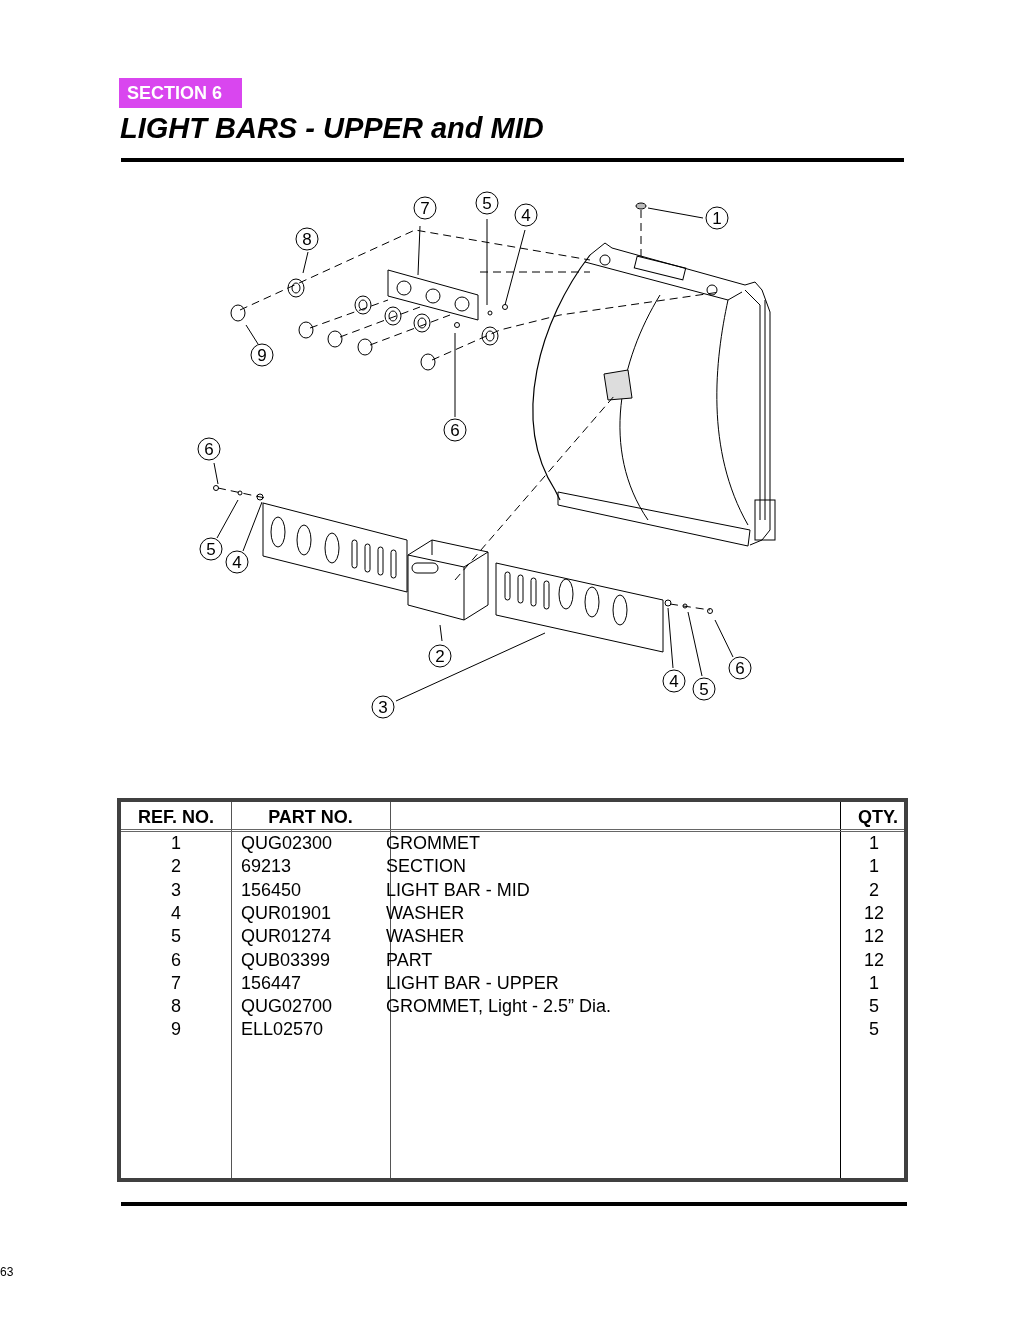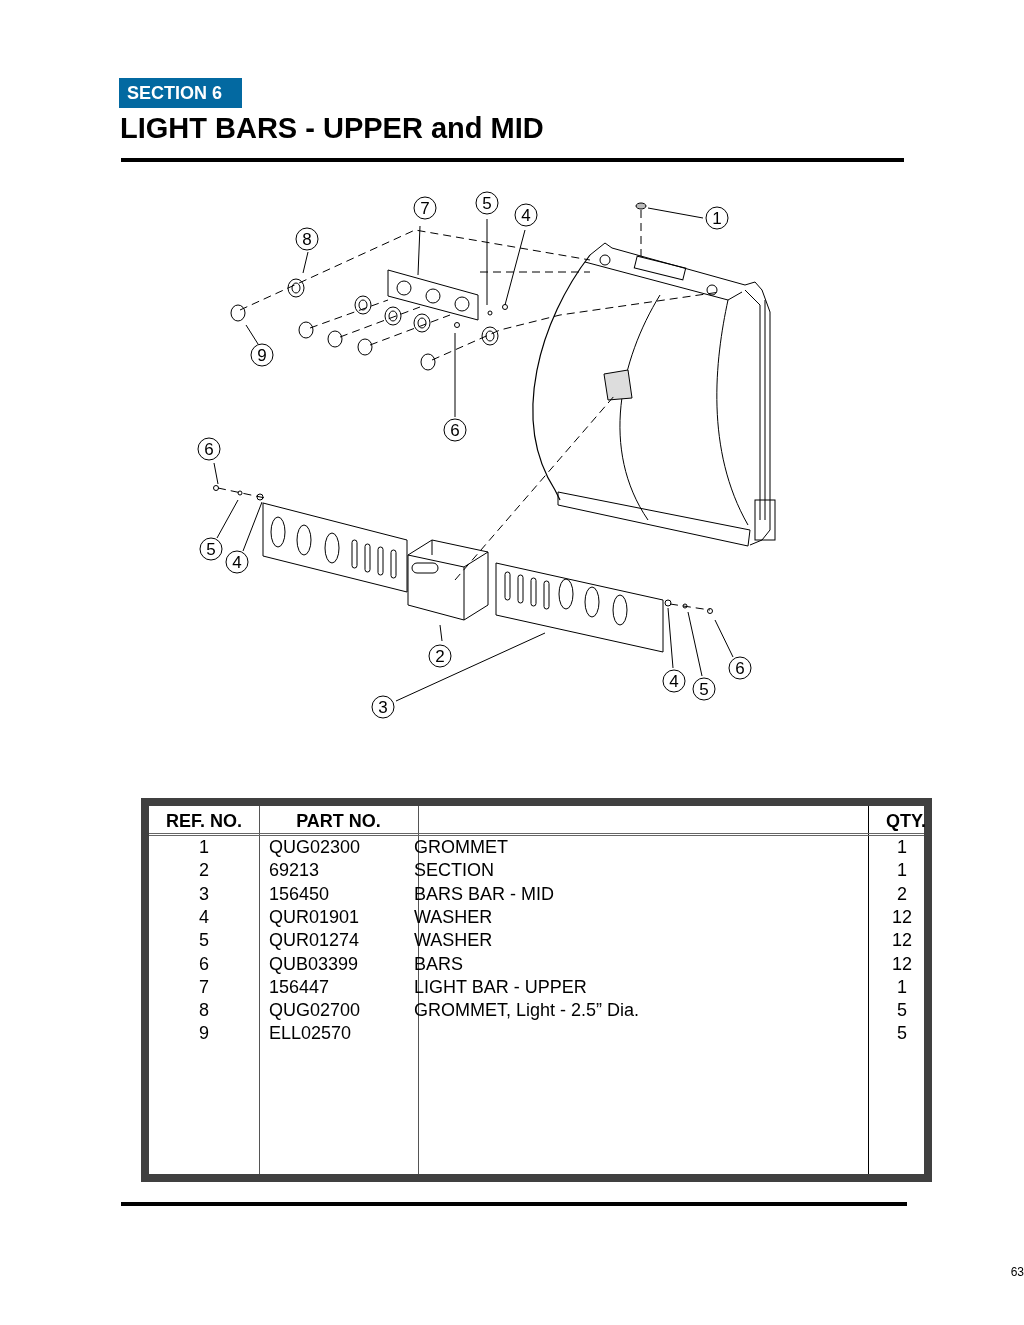--- a/index.html
+++ b/index.html
@@ -1,39 +1,39 @@
 <!DOCTYPE html>
 <html><head>
 <meta charset="utf-8">
 <style>
   html, body { margin: 0; padding: 0; background: #ffffff; }
   body { width: 1024px; height: 1325px; position: relative; overflow: hidden;
          font-family: "Liberation Sans", sans-serif; color: #000; }
   .section-badge { position: absolute; left: 119px; top: 78px; width: 123px; height: 30px;
-    background: #0369a1; color: #fff; font-weight: bold; font-size: 18px; line-height: 30px;
+    background: #d946ef; color: #fff; font-weight: bold; font-size: 18px; line-height: 30px;
     padding-left: 8px; box-sizing: border-box; }
   .page-title { position: absolute; left: 120px; top: 112px; font-size: 29px; font-weight: bold;
-    letter-spacing: 0px; white-space: nowrap; }
+    letter-spacing: 0px; white-space: nowrap; font-style: italic; }
   .title-rule { position: absolute; left: 121px; top: 158px; width: 783px; height: 4px; background: #000; }
   .diagram { position: absolute; left: 0; top: 180px; width: 1024px; height: 560px; }
   .parts-table { position: absolute; left: 117px; top: 798px; width: 791px; height: 384px;
-    border: 8px solid #404040; border-collapse: separate; box-sizing: border-box; margin-left: 24px; }
+    border: 4px solid #404040; border-collapse: separate; box-sizing: border-box; }
   .col { position: absolute; top: 0; bottom: 0; border-left: 1px solid #555; }
   .hdr { position: absolute; top: 0; height: 28px; line-height: 30px; font-weight: bold;
     font-size: 18px; text-align: center; }
   .hdr-rule { position: absolute; left: 0; right: 0; top: 27px; height: 3px;
     border-top: 1px solid #666; border-bottom: 1px solid #666; box-sizing: border-box; }
   .row { position: absolute; left: 0; right: 0; height: 23.3px; font-size: 18px; line-height: 23px; }
   .cell { position: absolute; top: 0; white-space: nowrap; }
   .c-ref { left: 0; width: 110px; text-align: center; }
   .c-part { left: 120px; }
   .c-desc { left: 265px; }
   .c-qty { left: 719px; width: 68px; text-align: center; }
   .bottom-rule { position: absolute; left: 121px; top: 1202px; width: 786px; height: 4px; background: #000; }
-  .page-number { position: absolute; left: 0; width: 1024px; top: 1265px; text-align: right; font-size: 12px; }
+  .page-number { position: absolute; left: 0; width: 1024px; top: 1265px; text-align: left; font-size: 12px; }
   svg text { font-family: "Liberation Sans", sans-serif; }
 </style>
 </head>
 <body>
 
 <div class="section-badge">SECTION 6</div>
 <div class="page-title">LIGHT BARS - UPPER and MID</div>
 <div class="title-rule"></div>
 
 <svg class="diagram" viewBox="0 180 1024 560" width="1024" height="560">
@@ -208,39 +208,39 @@
   </div>
   <div class="row" style="top:53.3px">
     <span class="cell c-ref">2</span>
     <span class="cell c-part">69213</span>
     <span class="cell c-desc">SECTION</span>
     <span class="cell c-qty">1</span>
   </div>
   <div class="row" style="top:76.6px">
     <span class="cell c-ref">3</span>
     <span class="cell c-part">156450</span>
-    <span class="cell c-desc">BARS BAR - MID</span>
+    <span class="cell c-desc">LIGHT BAR - MID</span>
     <span class="cell c-qty">2</span>
   </div>
   <div class="row" style="top:99.9px">
     <span class="cell c-ref">4</span>
     <span class="cell c-part">QUR01901</span>
     <span class="cell c-desc">WASHER</span>
     <span class="cell c-qty">12</span>
   </div>
   <div class="row" style="top:123.2px">
     <span class="cell c-ref">5</span>
     <span class="cell c-part">QUR01274</span>
     <span class="cell c-desc">WASHER</span>
     <span class="cell c-qty">12</span>
   </div>
   <div class="row" style="top:146.5px">
     <span class="cell c-ref">6</span>
     <span class="cell c-part">QUB03399</span>
-    <span class="cell c-desc">BARS</span>
+    <span class="cell c-desc">PART</span>
     <span class="cell c-qty">12</span>
   </div>
   <div class="row" style="top:169.8px">
     <span class="cell c-ref">7</span>
     <span class="cell c-part">156447</span>
     <span class="cell c-desc">LIGHT BAR - UPPER</span>
     <span class="cell c-qty">1</span>
   </div>
   <div class="row" style="top:193.1px">
     <span class="cell c-ref">8</span>

